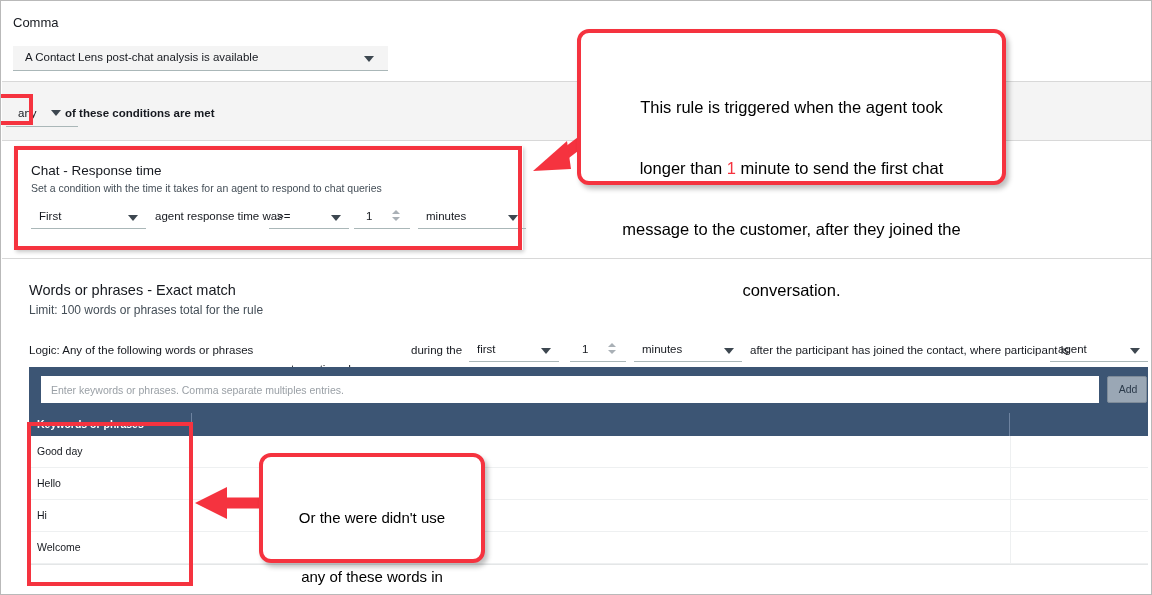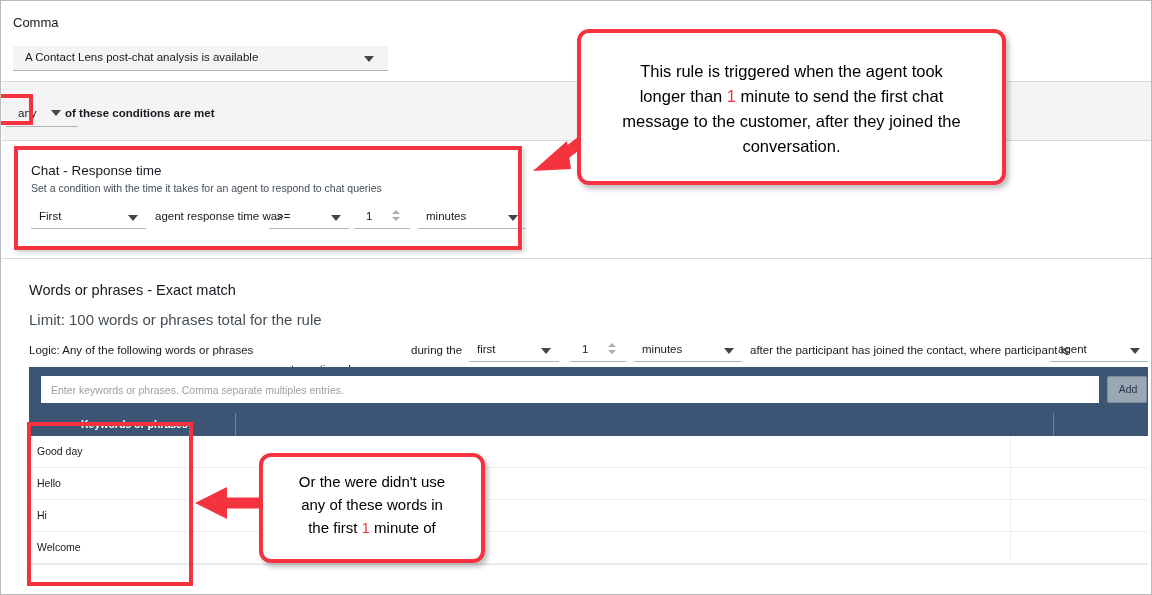--- a/index.html
+++ b/index.html
@@ -103,21 +103,21 @@
   .spin i { display:block; width:0; height:0; margin:0 auto; }
   .spin .up { border-left:4px solid transparent; border-right:4px solid transparent; border-bottom:4px solid #a9b0b6; }
   .spin .dn { border-left:4px solid transparent; border-right:4px solid transparent; border-top:4px solid #a9b0b6; margin-top:3px; }
 
   
   .sec-words {
     position:absolute; left:1px; top:258px; width:1150px; height:336px;
     background:#ffffff;
   }
   .words-title { position:absolute; left:27px; top:23px; font-size:14.5px; color:#16191f; }
-  .words-sub { position:absolute; left:27px; top:52px; font-size:15px; color:#444e57;text-align:center; }
+  .words-sub { position:absolute; left:27px; top:44px; font-size:12px; color:#444e57;text-align:center; }
 
   .logic-row { position:absolute; left:0; top:72px; width:1150px; height:30px; }
 
   
   .kw-band {
     position:absolute; left:27px; top:108px; width:1119px; height:46px;
     background:#3c5574;
   }
   .kw-input {
     position:absolute; left:12px; top:9px; width:1058px; height:27px;
@@ -134,21 +134,20 @@
   }
 
   
   .kw-table { position:absolute; left:27px; top:154px; width:1119px; height:172px; }
   .kw-thead { position:relative; height:23px; background:#3c5574; }
   .kw-th {
     position:absolute; top:0; height:23px;
     color:#ffffff; font-size:10.5px; font-weight:bold;
     padding:5px 0 0 8px;
     border-right:1px solid #6e83a0;
-    margin-left:44px;
   }
   .kw-th.c1 { left:0; width:163px; }
   .kw-th.c2 { left:163px; width:818px; }
   .kw-th.c3 { left:981px; width:138px; border-right:none; }
   .kw-row {
     position:relative; height:32px; background:#ffffff;
     border-bottom:1px solid #eef0f1;
     text-align:center;
   }
   .kw-cell { position:absolute; left:8px; top:9px; font-size:10.5px; color:#16191f; }
@@ -160,21 +159,21 @@
   }
 
   
   .callout {
     position:absolute; background:#ffffff;
     border:4px solid #f5333f; border-radius:12px;
     box-shadow:3px 4px 5px rgba(0,0,0,0.25);
     text-align:center;
     color:#000000;
   }
-  .callout .line { display:block; }
+  .callout .line { display:block;margin-top:36px; }
   .hot { color:#f5333f; }
 
   #callout-1 {
     left:576px; top:28px; width:429px; height:156px;
     padding:26px 16px 0 16px;
     font-size:16.5px; line-height:25px;
   }
   #callout-2 {
     left:258px; top:452px; width:226px; height:110px;
     padding:13px 10px 0 10px;

